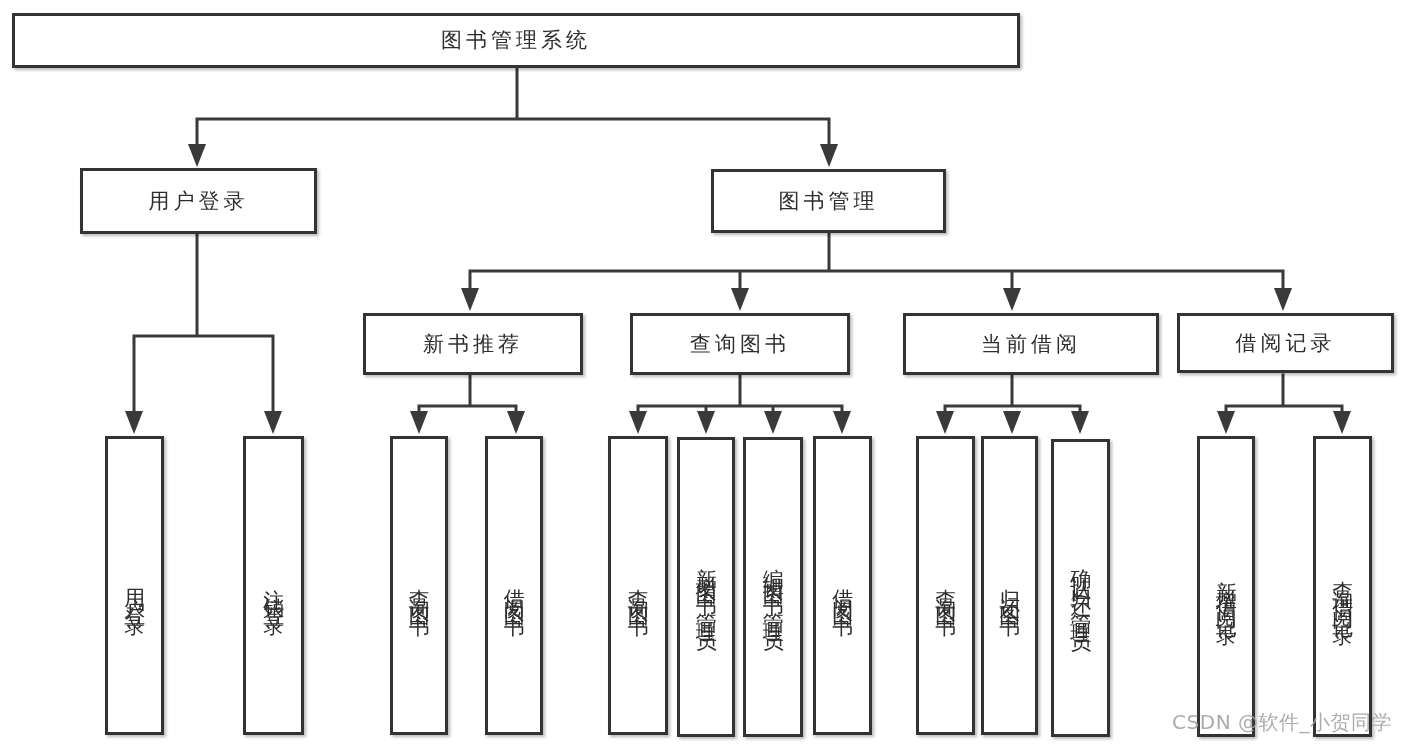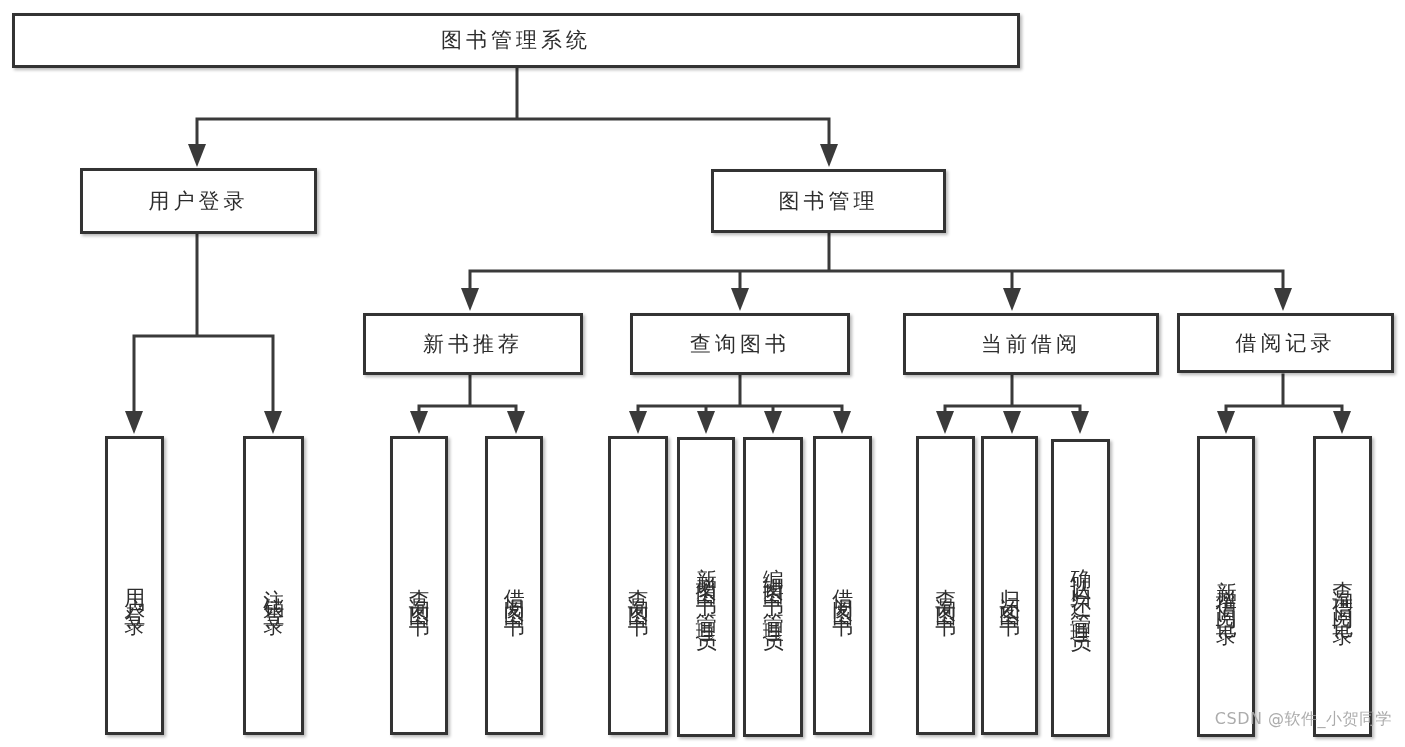--- a/index.html
+++ b/index.html
@@ -42,21 +42,21 @@
   }
   .box.v .lbl{
     writing-mode:vertical-rl;
     text-orientation:mixed;
     letter-spacing:9px;
     margin-bottom:-9px; 
   }
   .watermark{
     position:absolute;
     top:709px;right:13px;
-    font-size:16px;
+    font-size:20px;
     letter-spacing:0.5px;
     color:var(--wm);
     z-index:5;
     opacity:0.92;
     white-space:nowrap;
   }
 </style>
 </head>
 <body>
 

